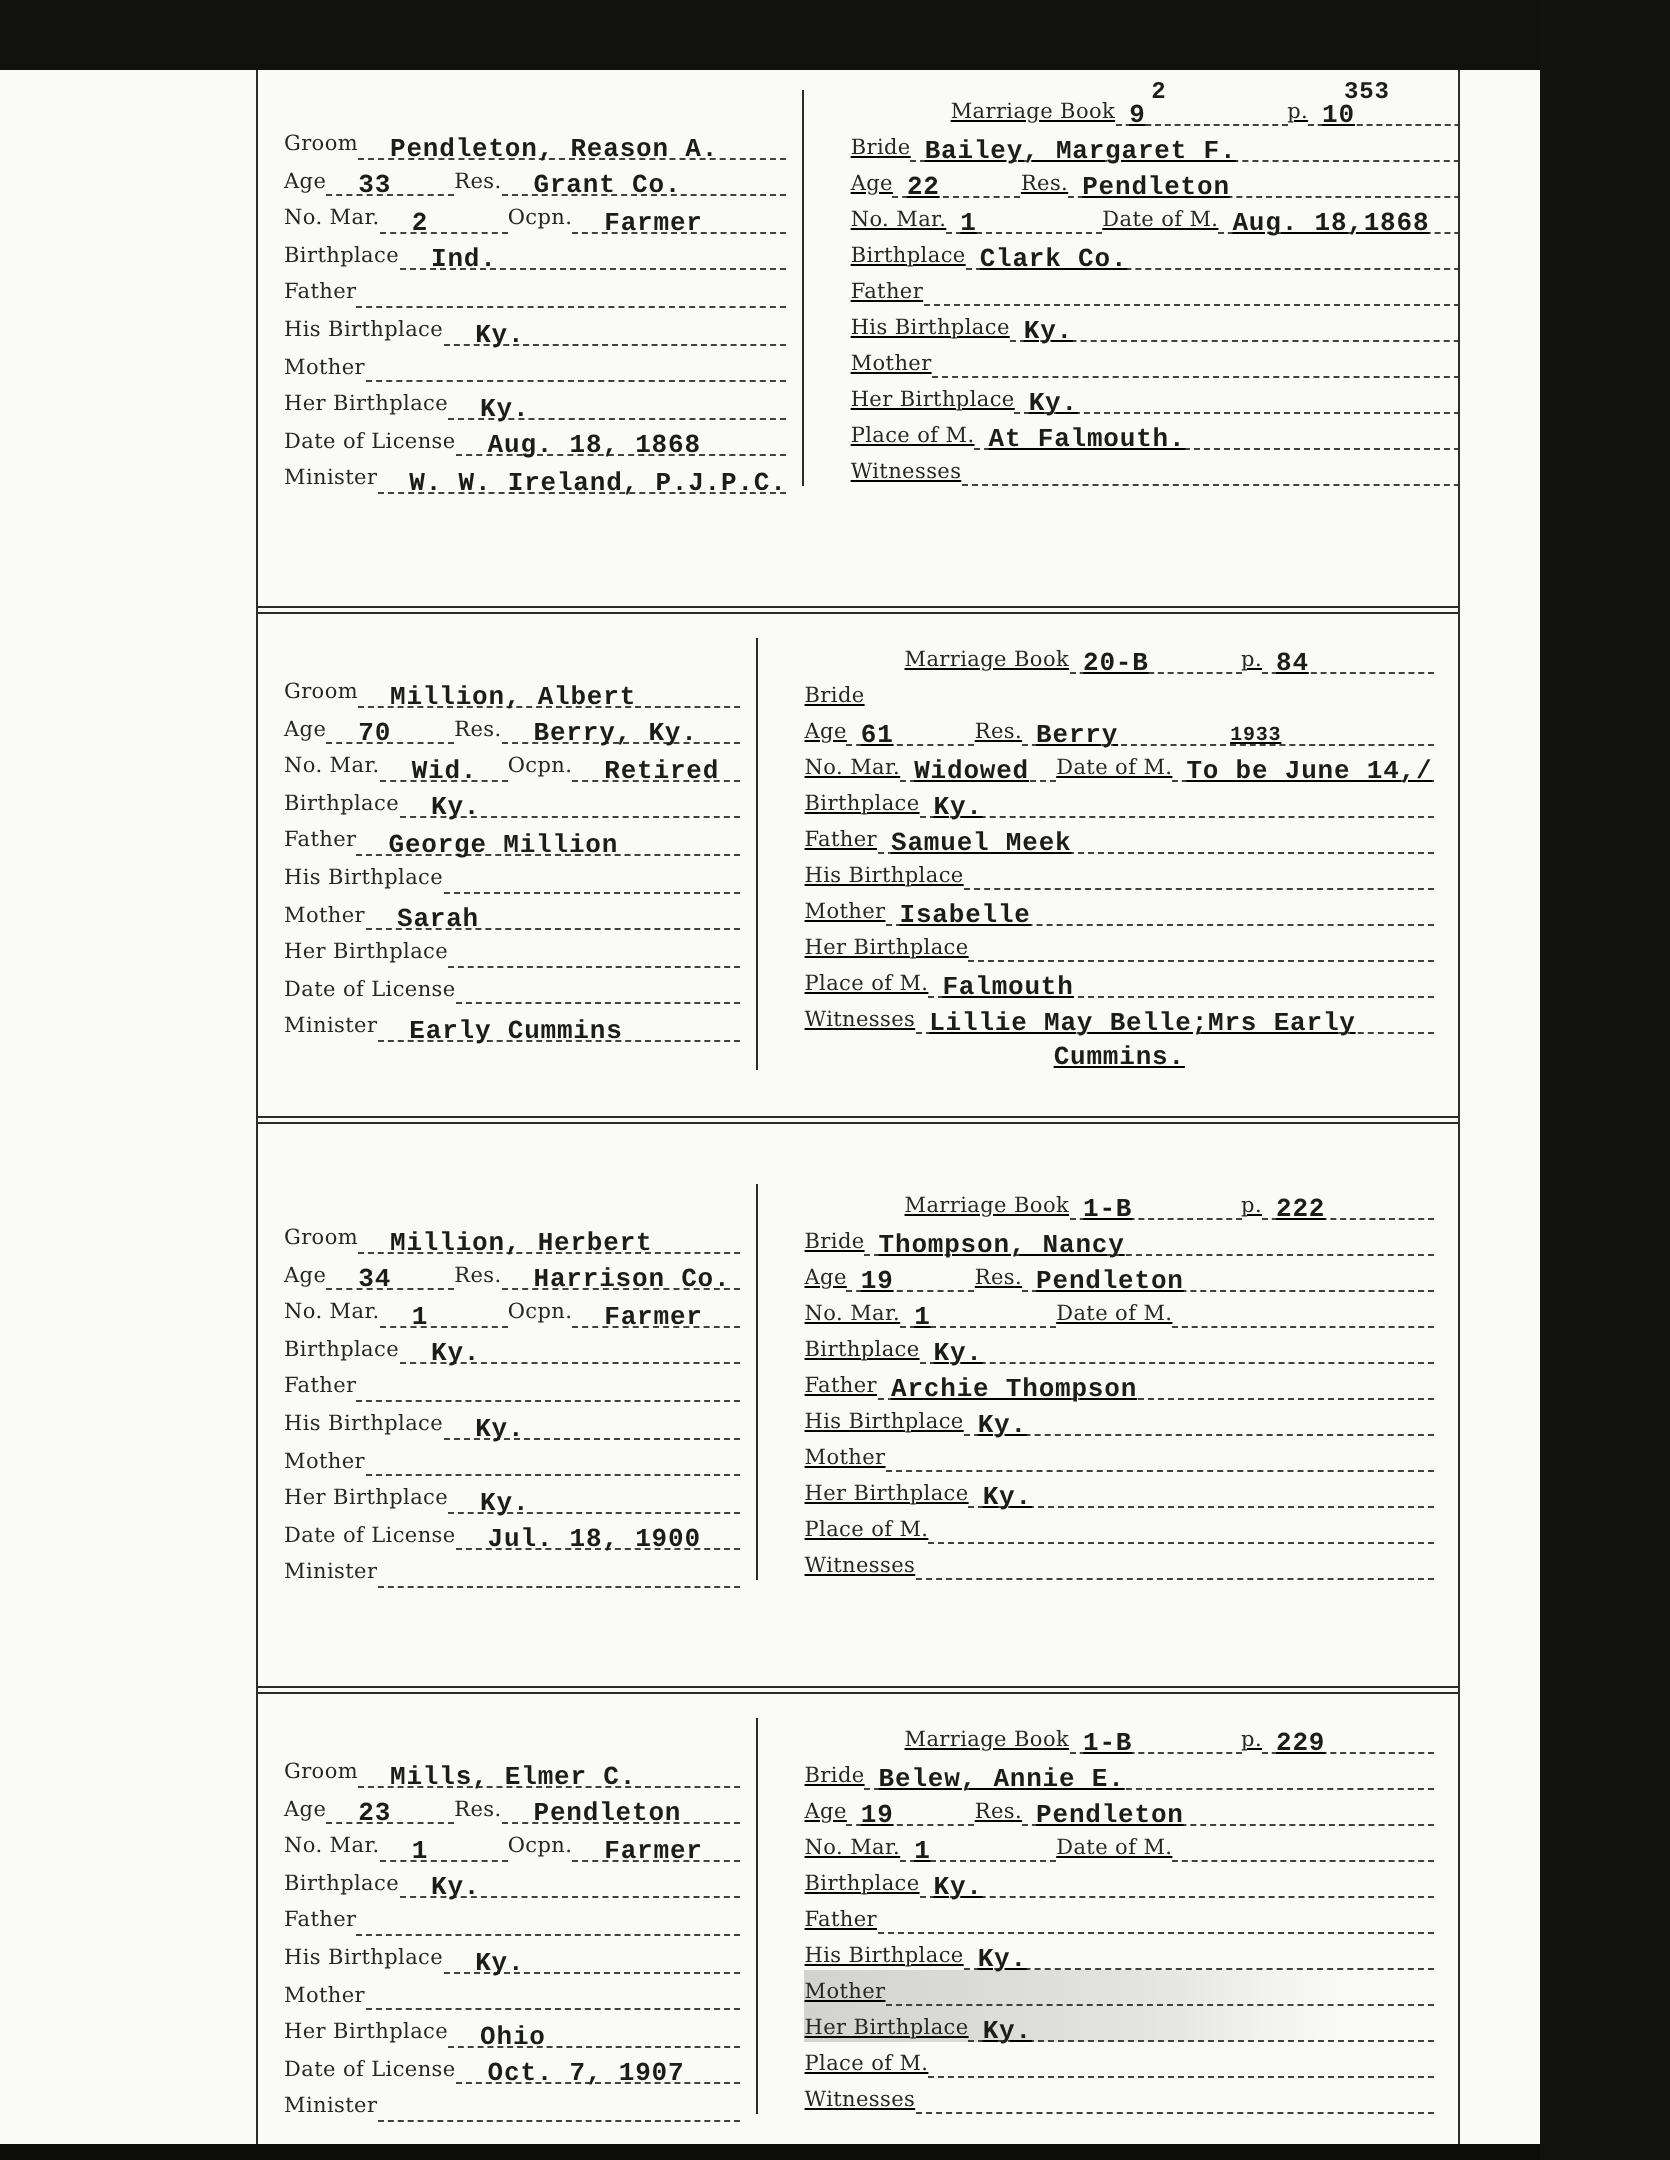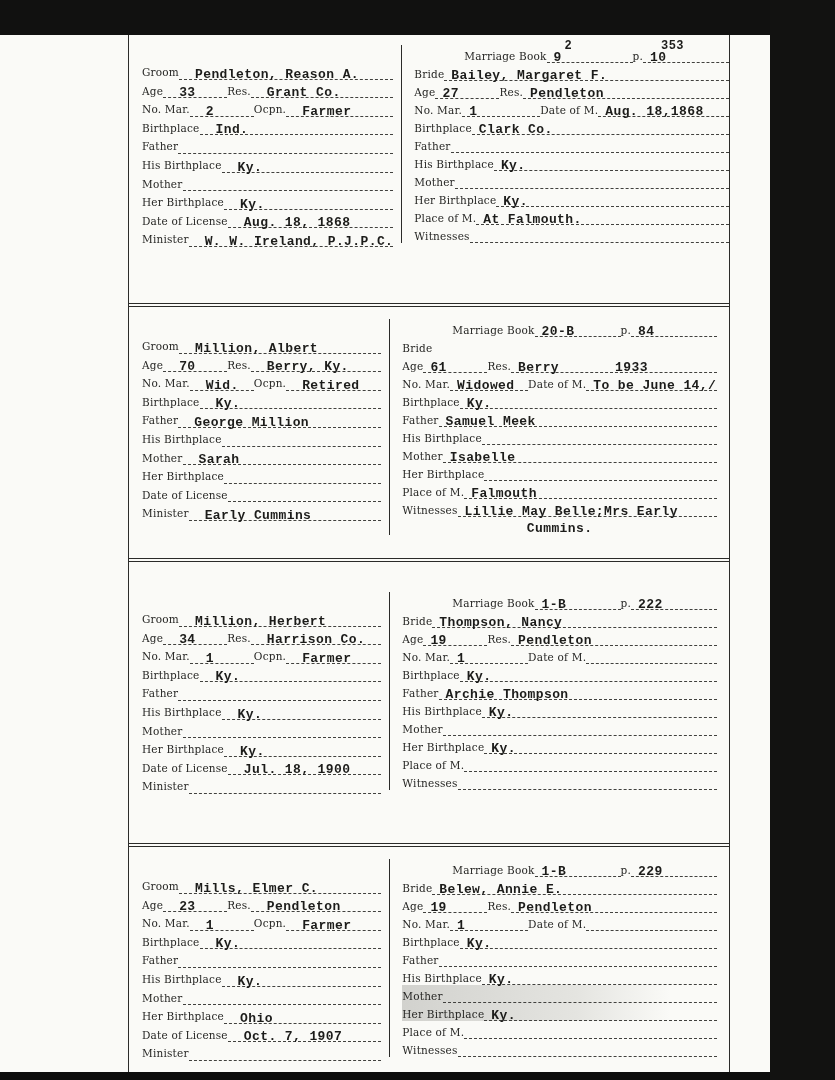--- a/index.html
+++ b/index.html
@@ -29,21 +29,22 @@
   .record:nth-of-type(2){height:255px;padding-top:12px;border-top:4px double #2b2b29;}
   .record:nth-of-type(3){height:285px;padding-top:30px;border-top:4px double #2b2b29;}
   .record:nth-of-type(4){height:229px;padding-top:12px;border-top:4px double #2b2b29;}
   .groom-col{
     width:299px;box-sizing:border-box;
     padding:16px 8px 0 13px;
   }
   .bride-col{
     flex:1;box-sizing:border-box;
     border-left:1.5px solid #2b2b29;
-    padding:0 12px 0 12px;
+    padding:0 12px 0 23px;
+    text-decoration:underline;
   }
   .row{display:flex;align-items:flex-end;height:18.6px;}
   .bride-col .row{height:18px;}
   .lbl{
     font-size:10.5px;color:#262624;white-space:nowrap;
     padding-bottom:2px;letter-spacing:.2px;line-height:1;
   }
   .leader{
     flex:1;display:flex;align-items:flex-end;
     border-bottom:1.3px dashed #41413e;
@@ -55,21 +56,21 @@
   .w86{width:86px;}
   .val{
     font-family:"Liberation Mono","DejaVu Sans Mono",monospace;
     font-weight:700;font-size:13px;letter-spacing:.4px;
     color:#1c1c1a;white-space:nowrap;line-height:1;
     position:relative;top:2px;padding-left:16px;
   }
   .bride-col .val{padding-left:7px;}
   .val-extra{
     font-family:"Liberation Mono","DejaVu Sans Mono",monospace;
-    font-weight:700;font-size:13px;letter-spacing:.4px;
+    font-weight:700;font-size:10px;letter-spacing:.4px;
     color:#1c1c1a;white-space:nowrap;line-height:1;
     position:relative;top:2px;padding-left:56px;
   }
   .row-head{padding-left:50px;}
   .vwrap{position:relative;overflow:visible;}
   .above{
     position:absolute;top:-11px;left:18px;
     font-family:"Liberation Mono","DejaVu Sans Mono",monospace;
     font-weight:700;font-size:12px;color:#1c1c1a;white-space:nowrap;line-height:1;
   }
@@ -173,21 +174,21 @@
       </div>
       <div class="row">
         <span class="lbl">Bride</span>
         <span class="leader">
               <span class="val">Bailey, Margaret F.</span>
             </span>
       </div>
       <div class="row">
         <span class="lbl">Age</span>
         <span class="leader short w64">
-              <span class="val">27</span>
+              <span class="val">22</span>
             </span>
         <span class="lbl">Res.</span>
         <span class="leader">
               <span class="val">Pendleton</span>
               <span class="val-extra"></span>
             </span>
       </div>
       <div class="row">
         <span class="lbl">No. Mar.</span>
         <span class="leader short w78">

